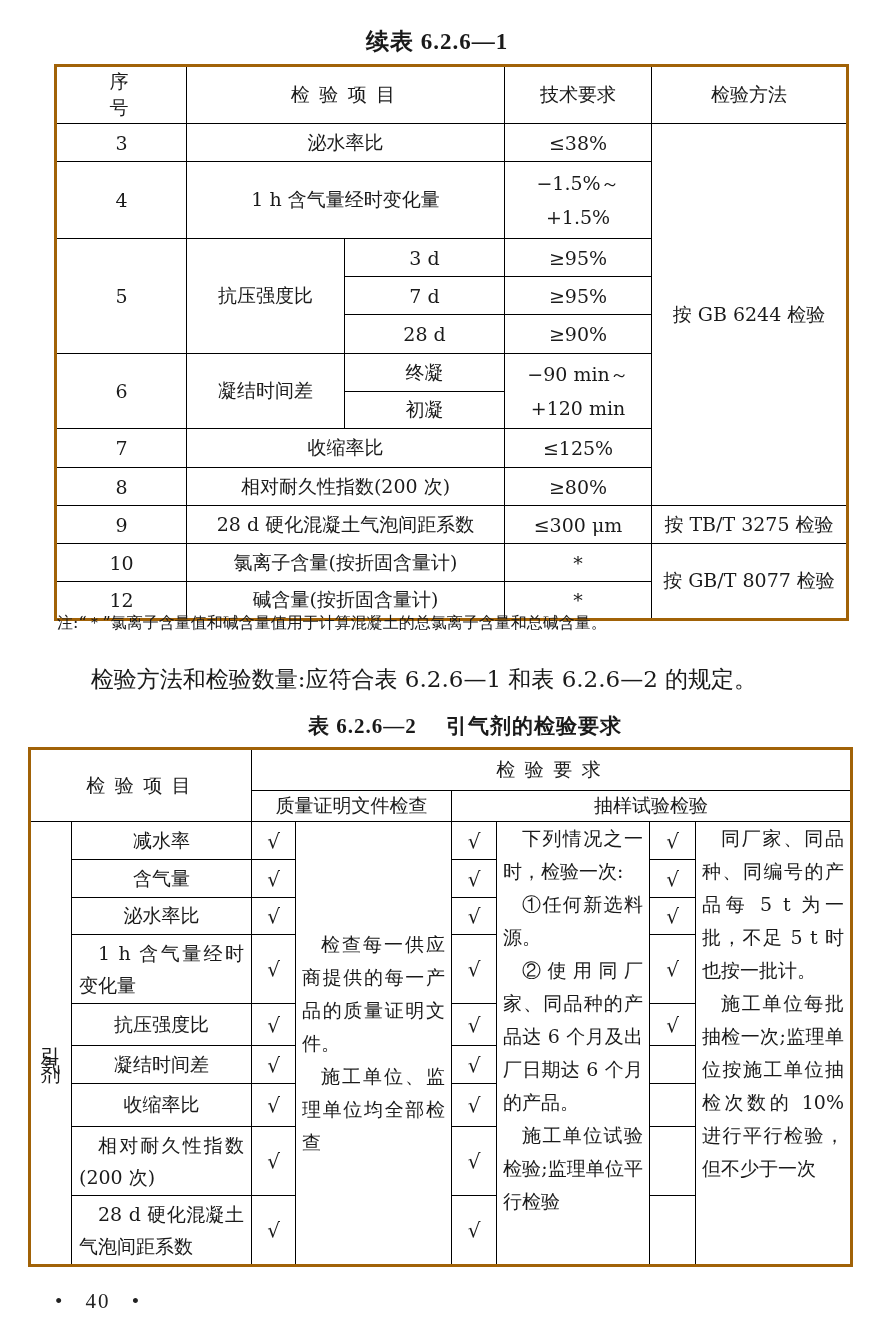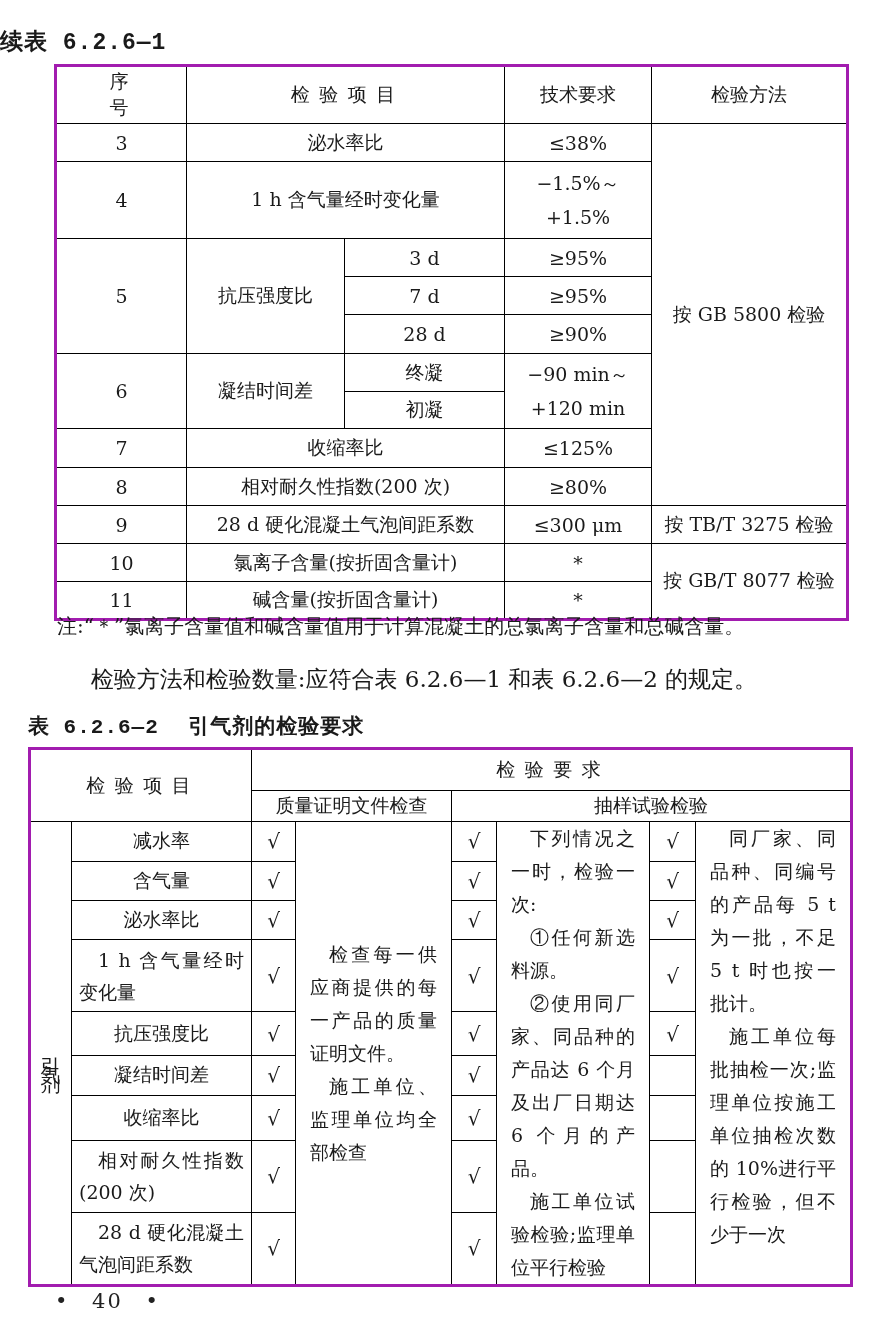--- a/index.html
+++ b/index.html
@@ -2,52 +2,52 @@
 <html><head>
 <meta charset="utf-8">
 <style>
   html,body{margin:0;padding:0;background:#e8e8e8;}
   #page{
     position:relative;width:874px;height:1343px;background:#ffffff;
     font-family:"DejaVu Serif","Liberation Serif",serif;color:#1a1a1a;
     overflow:hidden;margin:0 auto;
   }
   .doc-title{
-    position:absolute;left:0;width:100%;
-    font-family:Liberation Mono, monospace;
+    position:absolute;left:0;width:100%;text-align:center;
+    font-family:Liberation Serif, serif;
     font-weight:bold;font-size:23px;letter-spacing:1px;
   }
   table{border-collapse:collapse;table-layout:fixed;position:absolute;}
   td,th{
     border:1.5px solid #000;font-weight:normal;font-size:19px;
     text-align:center;vertical-align:middle;padding:2px 5px;
     overflow:hidden;
   }
-  table.bordered{border:3px solid #a21caf;}
+  table.bordered{border:3px solid #a16207;}
   
   .lsp22{letter-spacing:2.2em;padding-left:2.2em;}
   .lsp05{letter-spacing:.5em;padding-left:.5em;}
   .two-line{line-height:34px;margin-left:40px;}
   
   .item-multi{
     text-align:justify;text-align-last:left;text-indent:1em;
     padding:2px 7px;line-height:32px;
   }
-  .note-cell{vertical-align:top;padding:0 14px;}
+  .note-cell{vertical-align:top;padding:0 6px;}
   .note-cell.centered{vertical-align:middle;}
   .note-cell p{
     margin:0;text-align:justify;text-indent:1em;line-height:33px;font-size:19px;
   }
   .check{font-size:20px;}
   .vlabel{
     writing-mode:vertical-rl;text-orientation:upright;
     margin:0 auto;letter-spacing:8px;font-size:20px;line-height:1;
   }
   .note-line{
-    position:absolute;left:57px;width:800px;font-size:20px;white-space:nowrap;
+    position:absolute;left:57px;width:800px;font-size:16px;white-space:nowrap;
   }
   .body-para{
     position:absolute;left:54px;width:794px;font-size:23px;
     text-indent:1.6em;line-height:1.4;
   }
   .page-num{
     position:absolute;left:55px;font-size:21px;word-spacing:14px;
     letter-spacing:2px;color:#222;
   }
 </style>
@@ -70,21 +70,21 @@
       <tr style="height:41px">
         <th class="lsp22">序号</th>
         <th colspan="2" class="lsp05">检验项目</th>
         <th>技术要求</th>
         <th>检验方法</th>
       </tr>
       <tr style="height:38px">
         <td>3</td>
         <td colspan="2">泌水率比</td>
         <td>≤38%</td>
-        <td rowspan="9">按 GB 5800 检验</td>
+        <td rowspan="9">按 GB 6244 检验</td>
       </tr>
       <tr style="height:77px">
         <td>4</td>
         <td colspan="2">1 h 含气量经时变化量</td>
         <td class="two-line"><span>−1.5%～</span><br><span>+1.5%</span></td>
       </tr>
       <tr style="height:38px">
         <td rowspan="3">5</td>
         <td rowspan="3">抗压强度比</td>
         <td>3 d</td>
@@ -123,21 +123,21 @@
         <td>≤300 μm</td>
         <td>按 TB/T 3275 检验</td>
       </tr>
       <tr style="height:38px">
         <td>10</td>
         <td colspan="2">氯离子含量(按折固含量计)</td>
         <td>*</td>
         <td rowspan="2">按 GB/T 8077 检验</td>
       </tr>
       <tr style="height:38px">
-        <td>11</td>
+        <td>12</td>
         <td colspan="2">碱含量(按折固含量计)</td>
         <td>*</td>
       </tr>
     </tbody>
   </table>
 
   <div class="note-line" style="top:613px;">注:“＊”氯离子含量值和碱含量值用于计算混凝土的总氯离子含量和总碱含量。</div>
 
   <div class="body-para" style="top:663px;">检验方法和检验数量:应符合表 6.2.6—1 和表 6.2.6—2 的规定。</div>
 
@@ -233,15 +233,15 @@
       </tr>
       <tr style="height:67px">
         <td class="item-multi">28 d 硬化混凝土气泡间距系数</td>
         <td class="check">√</td>
         <td class="check">√</td>
         <td class="check"></td>
       </tr>
     </tbody>
   </table>
 
-  <div class="page-num" style="top:1289px;">• 40 •</div>
+  <div class="page-num" style="top:1289px;font-family:Liberation Serif, serif;">• 40 •</div>
 
 </div>
 
 </body></html>

